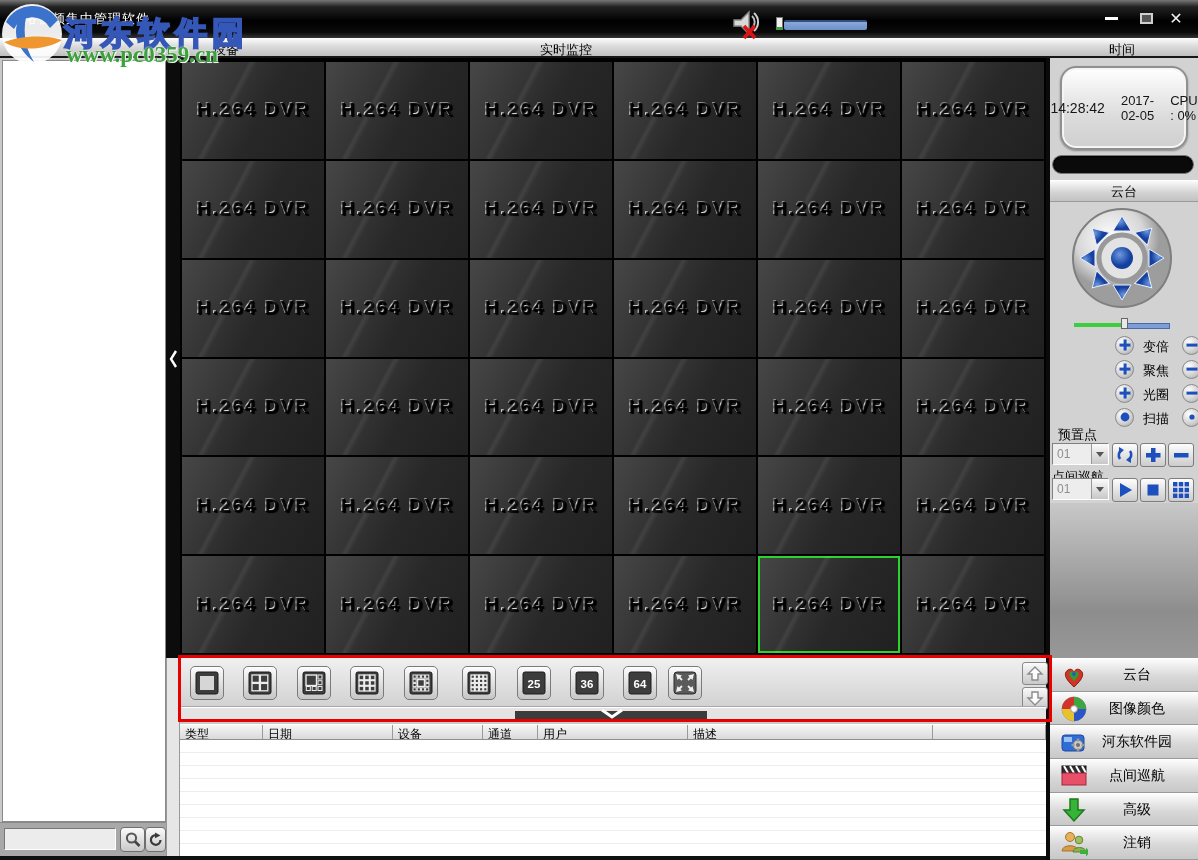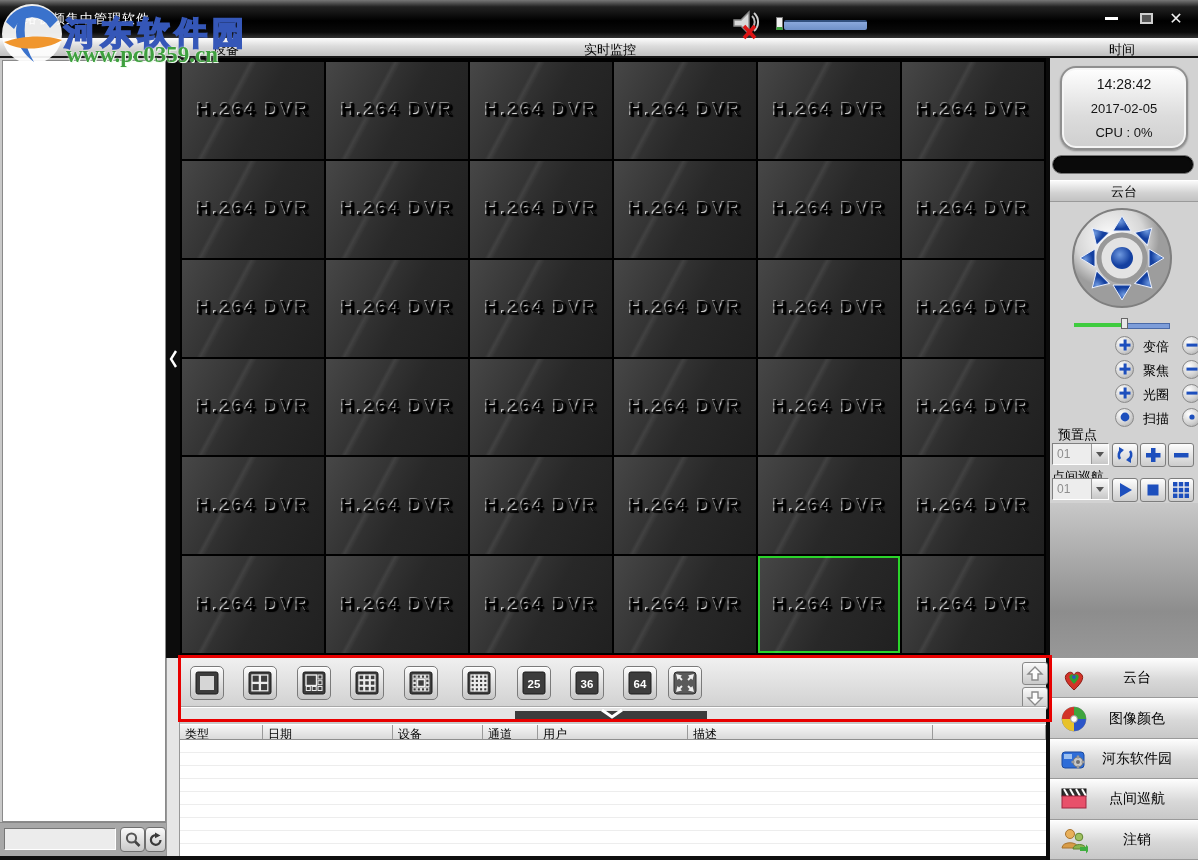--- a/index.html
+++ b/index.html
@@ -72,21 +72,21 @@
       -webkit-background-clip:text;-webkit-text-fill-color:transparent;
       filter:drop-shadow(1px 1px 0px #000);}
   }
 
   
   .right-panel{position:absolute;left:1046px;top:58px;width:152px;height:802px;
     background:#d2d2d2;border-left:4px solid #0a0a0a;}
   .time-box{position:absolute;left:1060px;top:66px;width:128px;height:84px;border-radius:16px;
     background:linear-gradient(180deg,#ffffff,#dcdcdc 60%,#cfcfcf);
     border:2px solid #8f8f8f;box-shadow:inset 0 0 0 2px #f5f5f5, 0 1px 2px rgba(0,0,0,.35);
-    display:flex;flex-direction:column;align-items:center;justify-content:center;gap:9px;}
+    display:flex;align-items:center;justify-content:center;gap:16px;}
   .time-box .tb-line{font-size:13px;color:#151515;}
   .time-box .tb-time{font-size:14px;}
   .black-pill{position:absolute;left:1052px;top:155px;width:142px;height:19px;border-radius:10px;
     background:#0a0a0a;border:1px solid #777;box-shadow:inset 0 1px 2px #000;}
   .panel-header{position:absolute;left:1050px;top:180px;width:148px;height:22px;
     background:linear-gradient(180deg,#fafafa,#d2d2d2 60%,#c2c2c2);
     border-top:1px solid #fff;border-bottom:1px solid #9a9a9a;
     text-align:center;font-size:13px;color:#000;line-height:21px;}
   .ptz-pad{position:absolute;left:1070px;top:206px;}
   .ptz-slider{position:absolute;left:1074px;top:318px;width:96px;height:12px;}
@@ -161,21 +161,21 @@
     <div class="winbtn" style="left:1133px;">
         <span class="maxbox"></span>
       </div>
     <div class="winbtn close-x" style="left:1163px;">
         <span>✕</span>
       </div>
   </div>
 
   <div class="tabbar">
     <span class="tab-label" style="left:213px;">设备</span>
-    <span class="tab-label" style="left:540px;width:140px;text-align:center;font-family:Liberation Mono, monospace;">实时监控</span>
+    <span class="tab-label" style="left:540px;width:140px;font-family:Liberation Mono, monospace;">实时监控</span>
     <span class="tab-label" style="left:1100px;width:44px;text-align:center;">时间</span>
   </div>
 
   <div class="watermark">
     <svg class="wm-logo" width="66" height="66" viewBox="0 0 66 66">
       <circle cx="32" cy="32" r="30" fill="rgba(255,255,255,0.92)"></circle>
       <path d="M6 20 A30 30 0 0 1 58 18 L50 26 A20 20 0 0 0 14 27 Z" fill="#3a72cc"></path>
       <path d="M28 8 C22 26 24 44 34 60 C24 52 16 42 16 30 C16 20 21 12 28 8 Z" fill="#3a72cc"></path>
       <path d="M4 40 C20 34 44 32 62 38 C46 48 20 50 4 40 Z" fill="#f0962e"></path>
     </svg>
@@ -517,20 +517,26 @@
             <path d="M4 4 L8 11" stroke="#fff" stroke-width="2"></path>
             <path d="M10 4 L14 11" stroke="#fff" stroke-width="2"></path>
             <path d="M16 4 L20 11" stroke="#fff" stroke-width="2"></path>
             <path d="M22 4 L26 11" stroke="#fff" stroke-width="2"></path>
             <rect x="2" y="11" width="24" height="12" fill="#e8506a" stroke="#9f2740"></rect>
           </svg></span>
         <span class="ml">点间巡航</span>
       </div>
       <div class="menu-btn">
         <span class="mi"><svg width="28" height="28" viewBox="0 0 28 28">
+            <path d="M14 25 L4 14 L10 14 L10 3 L18 3 L18 14 L24 14 Z" fill="#37b337" stroke="#1d7a1d" stroke-width="1.5"></path>
+          </svg></span>
+        <span class="ml">高级</span>
+      </div>
+      <div class="menu-btn">
+        <span class="mi"><svg width="28" height="28" viewBox="0 0 28 28">
             <circle cx="10" cy="8" r="4.5" fill="#e8b05a" stroke="#a87430"></circle>
             <path d="M2 22 C2 15 18 15 18 22 Z" fill="#d89c48" stroke="#a87430"></path>
             <circle cx="19" cy="11" r="3.8" fill="#9fc060" stroke="#5f8530"></circle>
             <path d="M13 23 C13 17 26 17 26 23 Z" fill="#8ab34f" stroke="#5f8530"></path>
             <polygon points="20,21 26,21 26,18.5 30,23 26,27.5 26,25 20,25" fill="#3fae3f"></polygon>
           </svg></span>
         <span class="ml">注销</span>
       </div>
     </div>
 

